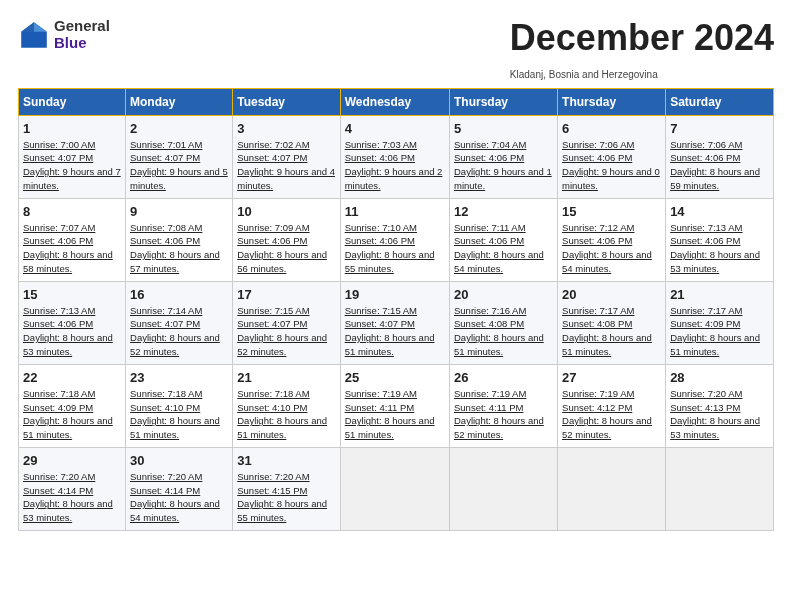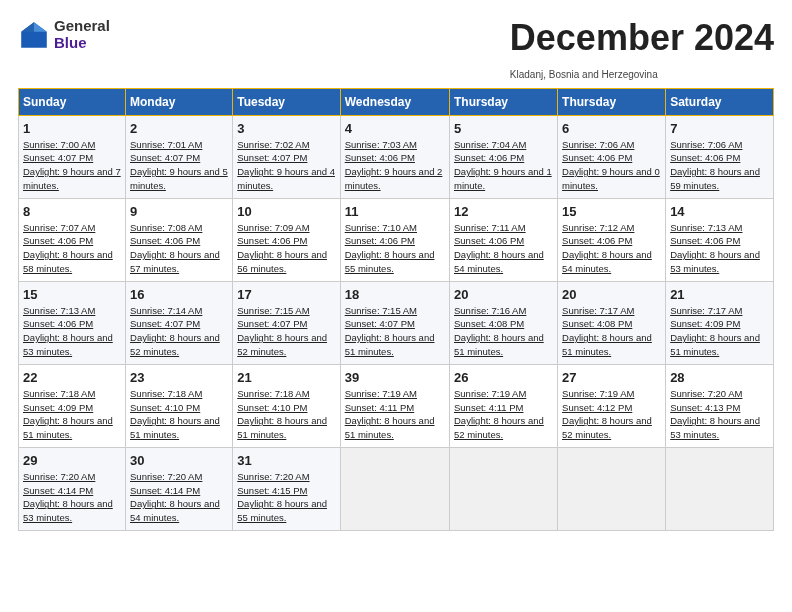--- a/index.html
+++ b/index.html
@@ -162,37 +162,37 @@
           <td><span class="day-num">14</span>
 <span class="day-detail">Sunrise: 7:13 AM<br>Sunset: 4:06 PM<br>Daylight: 8 hours and 53 minutes.</span></td>
         </tr>
         <tr>
           <td><span class="day-num">15</span>
 <span class="day-detail">Sunrise: 7:13 AM<br>Sunset: 4:06 PM<br>Daylight: 8 hours and 53 minutes.</span></td>
           <td><span class="day-num">16</span>
 <span class="day-detail">Sunrise: 7:14 AM<br>Sunset: 4:07 PM<br>Daylight: 8 hours and 52 minutes.</span></td>
           <td><span class="day-num">17</span>
 <span class="day-detail">Sunrise: 7:15 AM<br>Sunset: 4:07 PM<br>Daylight: 8 hours and 52 minutes.</span></td>
-          <td><span class="day-num">18</span>
+          <td><span class="day-num">19</span>
 <span class="day-detail">Sunrise: 7:15 AM<br>Sunset: 4:07 PM<br>Daylight: 8 hours and 51 minutes.</span></td>
           <td><span class="day-num">20</span>
 <span class="day-detail">Sunrise: 7:16 AM<br>Sunset: 4:08 PM<br>Daylight: 8 hours and 51 minutes.</span></td>
           <td><span class="day-num">20</span>
 <span class="day-detail">Sunrise: 7:17 AM<br>Sunset: 4:08 PM<br>Daylight: 8 hours and 51 minutes.</span></td>
           <td><span class="day-num">21</span>
 <span class="day-detail">Sunrise: 7:17 AM<br>Sunset: 4:09 PM<br>Daylight: 8 hours and 51 minutes.</span></td>
         </tr>
         <tr>
           <td><span class="day-num">22</span>
 <span class="day-detail">Sunrise: 7:18 AM<br>Sunset: 4:09 PM<br>Daylight: 8 hours and 51 minutes.</span></td>
           <td><span class="day-num">23</span>
 <span class="day-detail">Sunrise: 7:18 AM<br>Sunset: 4:10 PM<br>Daylight: 8 hours and 51 minutes.</span></td>
           <td><span class="day-num">21</span>
 <span class="day-detail">Sunrise: 7:18 AM<br>Sunset: 4:10 PM<br>Daylight: 8 hours and 51 minutes.</span></td>
-          <td><span class="day-num">39</span>
+          <td><span class="day-num">25</span>
 <span class="day-detail">Sunrise: 7:19 AM<br>Sunset: 4:11 PM<br>Daylight: 8 hours and 51 minutes.</span></td>
           <td><span class="day-num">26</span>
 <span class="day-detail">Sunrise: 7:19 AM<br>Sunset: 4:11 PM<br>Daylight: 8 hours and 52 minutes.</span></td>
           <td><span class="day-num">27</span>
 <span class="day-detail">Sunrise: 7:19 AM<br>Sunset: 4:12 PM<br>Daylight: 8 hours and 52 minutes.</span></td>
           <td><span class="day-num">28</span>
 <span class="day-detail">Sunrise: 7:20 AM<br>Sunset: 4:13 PM<br>Daylight: 8 hours and 53 minutes.</span></td>
         </tr>
         <tr>
           <td><span class="day-num">29</span>

